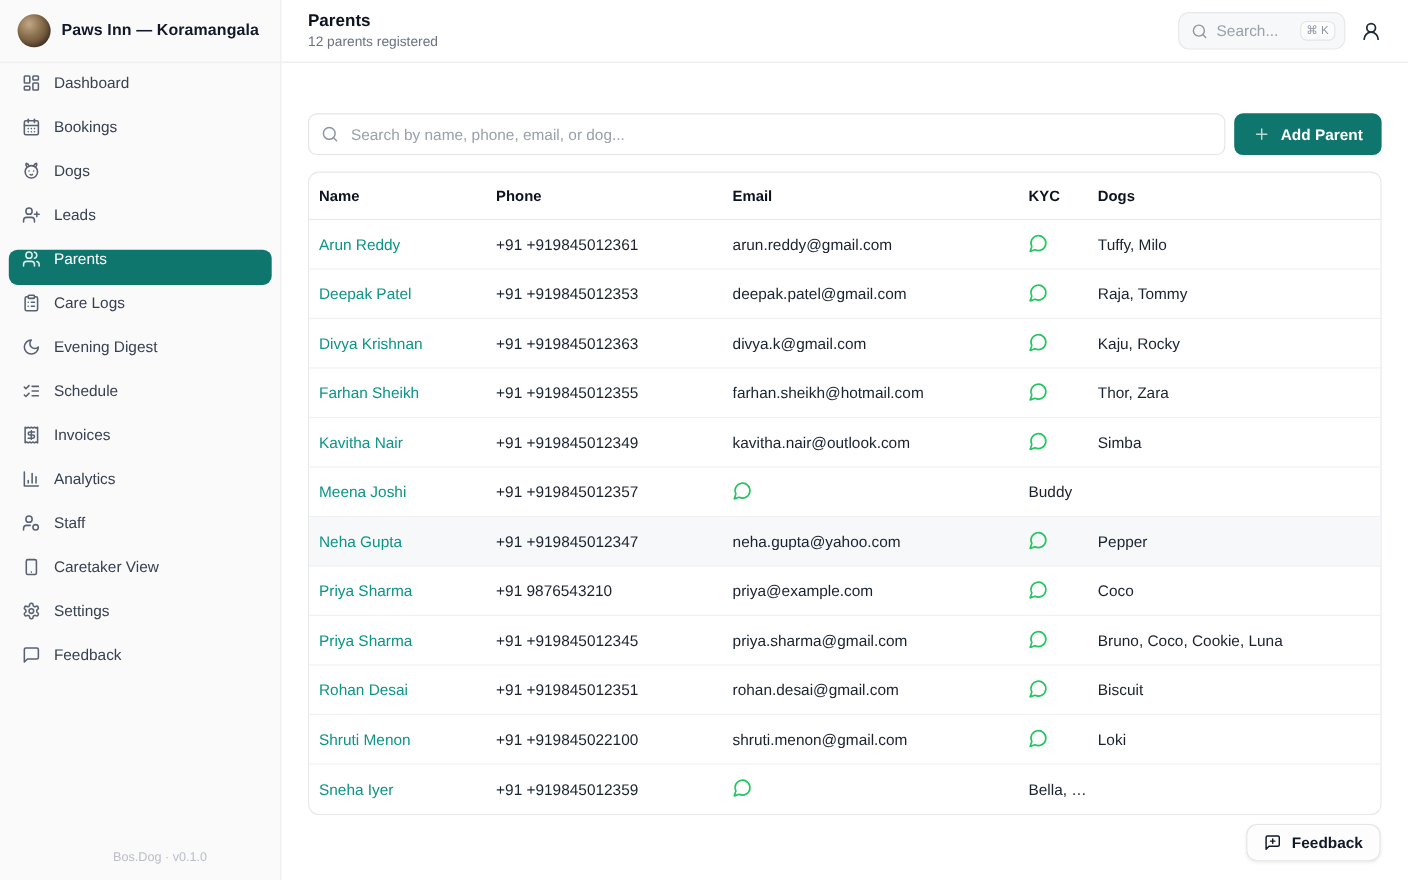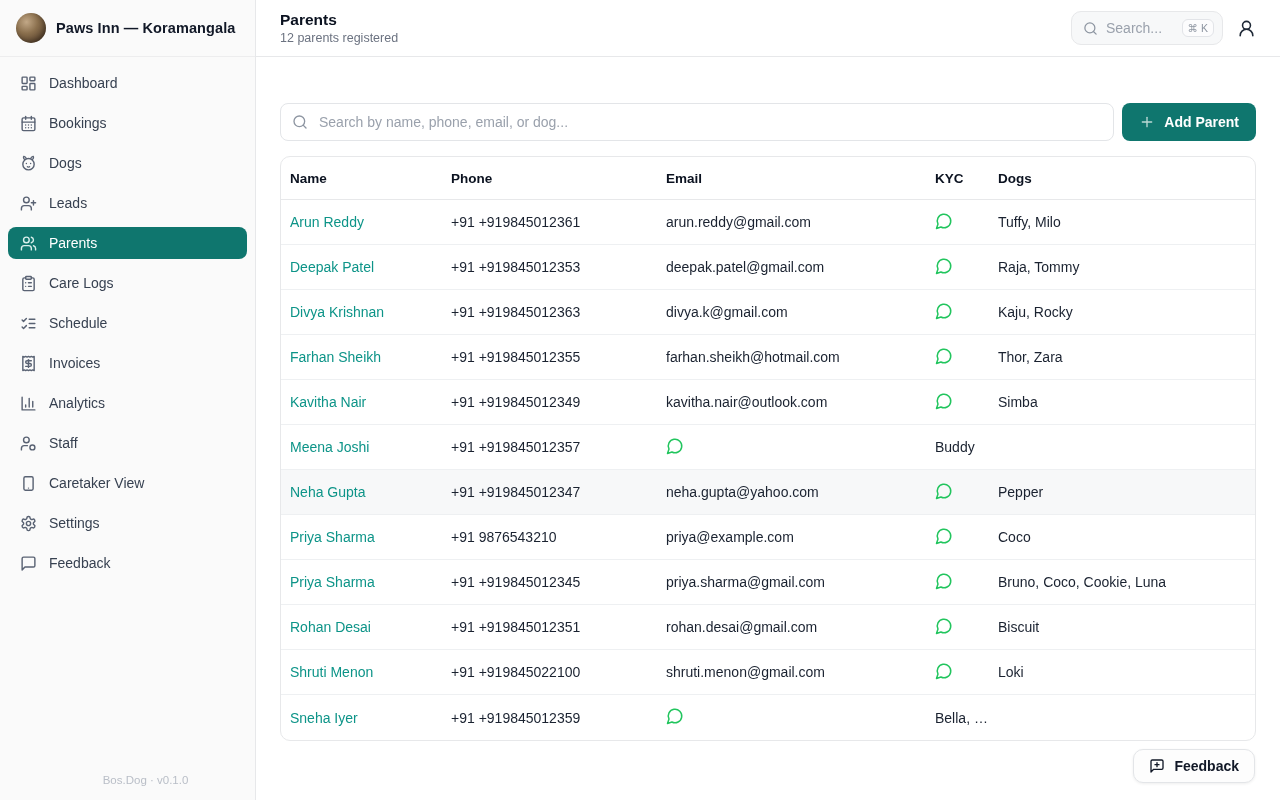--- a/index.html
+++ b/index.html
@@ -6,21 +6,21 @@
   html,body { width:1280px; height:800px; overflow:hidden; }
   body { font-family:"Liberation Sans","DejaVu Sans",sans-serif; background:#fff; color:#111827; display:flex; }
   svg { display:block; }
 
   
   .sidebar { width:256px; min-width:256px; height:800px; background:#fafafa; border-right:1px solid #e7e8ea; display:flex; flex-direction:column; }
   .sidebar-header { height:57px; display:flex; align-items:center; gap:10px; padding:0 16px; border-bottom:1px solid #ededee;text-align:right; }
   .avatar { width:30px; height:30px; border-radius:50%; background:radial-gradient(circle at 35% 30%, #c2a887 0%, #8a6f4d 40%, #5d4731 75%, #3e2f20 100%); box-shadow:inset -2px -2px 4px rgba(0,0,0,.25); flex:none; }
   .brand { font-size:14.5px; font-weight:700; color:#111827; letter-spacing:.1px; }
   .nav { padding:10px 8px; display:flex; flex-direction:column; gap:8px; }
-  .nav-item { display:flex; align-items:center; gap:12px; height:32px; padding:0 12px; border-radius:8px; font-size:14px; font-weight:500; color:#374151; cursor:pointer; }
+  .nav-item { display:flex; align-items:flex-start; gap:12px; height:32px; padding:0 12px; border-radius:8px; font-size:14px; font-weight:500; color:#374151; cursor:pointer; }
   .nav-item .nicon { color:#596273; width:17px; height:17px; flex:none; }
   .nav-item.active { background:#0f766e; color:#ffffff; }
   .nav-item.active .nicon { color:#d9efec; }
   .sidebar-footer { margin-top:auto; padding:14px; text-align:center; font-size:11.5px; color:#b9bec7;margin-left:36px; }
 
   
   .main { flex:1; display:flex; flex-direction:column; height:800px; background:#fff; }
   .topbar { height:57px; min-height:57px; border-bottom:1px solid #e7e8ea; display:flex; align-items:center; padding:0 24px; }
   .page-head .title { font-size:15.5px; font-weight:700; color:#0b1220; }
   .page-head .subtitle { font-size:12.5px; color:#6b7280; margin-top:2px; }
@@ -122,20 +122,26 @@
     <div class="nav-item">
       <svg class="nicon" viewBox="0 0 24 24" fill="none" stroke="currentColor" stroke-width="2" stroke-linecap="round" stroke-linejoin="round">
           <rect width="8" height="4" x="8" y="2" rx="1"></rect>
           <path d="M16 4h2a2 2 0 0 1 2 2v14a2 2 0 0 1-2 2H6a2 2 0 0 1-2-2V6a2 2 0 0 1 2-2h2"></path>
           <path d="M12 11h4"></path>
           <path d="M12 16h4"></path>
           <path d="M8 11h.01"></path>
           <path d="M8 16h.01"></path>
         </svg>
       <span>Care Logs</span>
+    </div>
+    <div class="nav-item">
+      <svg class="nicon" viewBox="0 0 24 24" fill="none" stroke="currentColor" stroke-width="2" stroke-linecap="round" stroke-linejoin="round">
+          <path d="M12 3a6 6 0 0 0 9 9 9 9 0 1 1-9-9Z"></path>
+        </svg>
+      <span>Evening Digest</span>
     </div>
     <div class="nav-item">
       <svg class="nicon" viewBox="0 0 24 24" fill="none" stroke="currentColor" stroke-width="2" stroke-linecap="round" stroke-linejoin="round">
           <path d="m3 17 2 2 4-4"></path>
           <path d="m3 7 2 2 4-4"></path>
           <path d="M13 6h8"></path>
           <path d="M13 12h8"></path>
           <path d="M13 18h8"></path>
         </svg>
       <span>Schedule</span>

